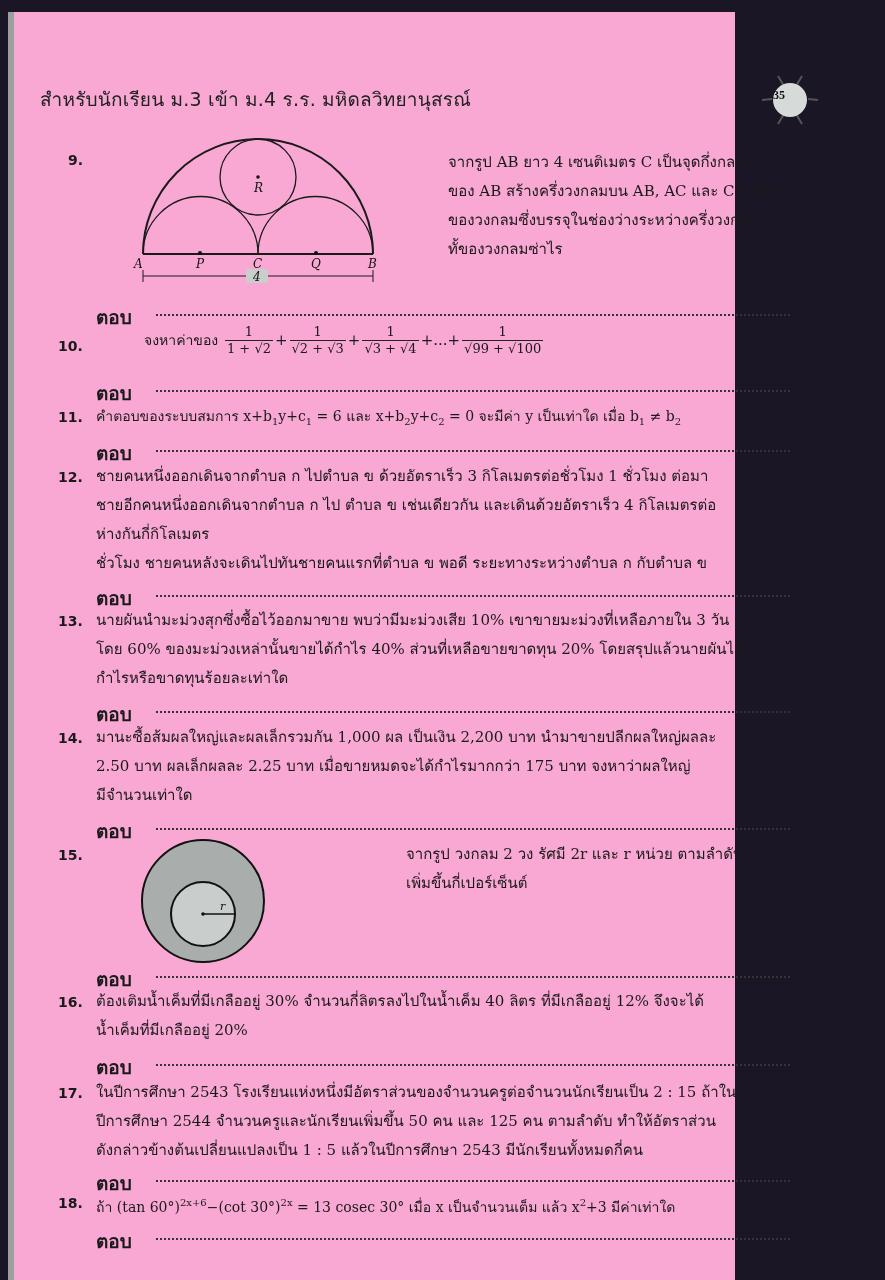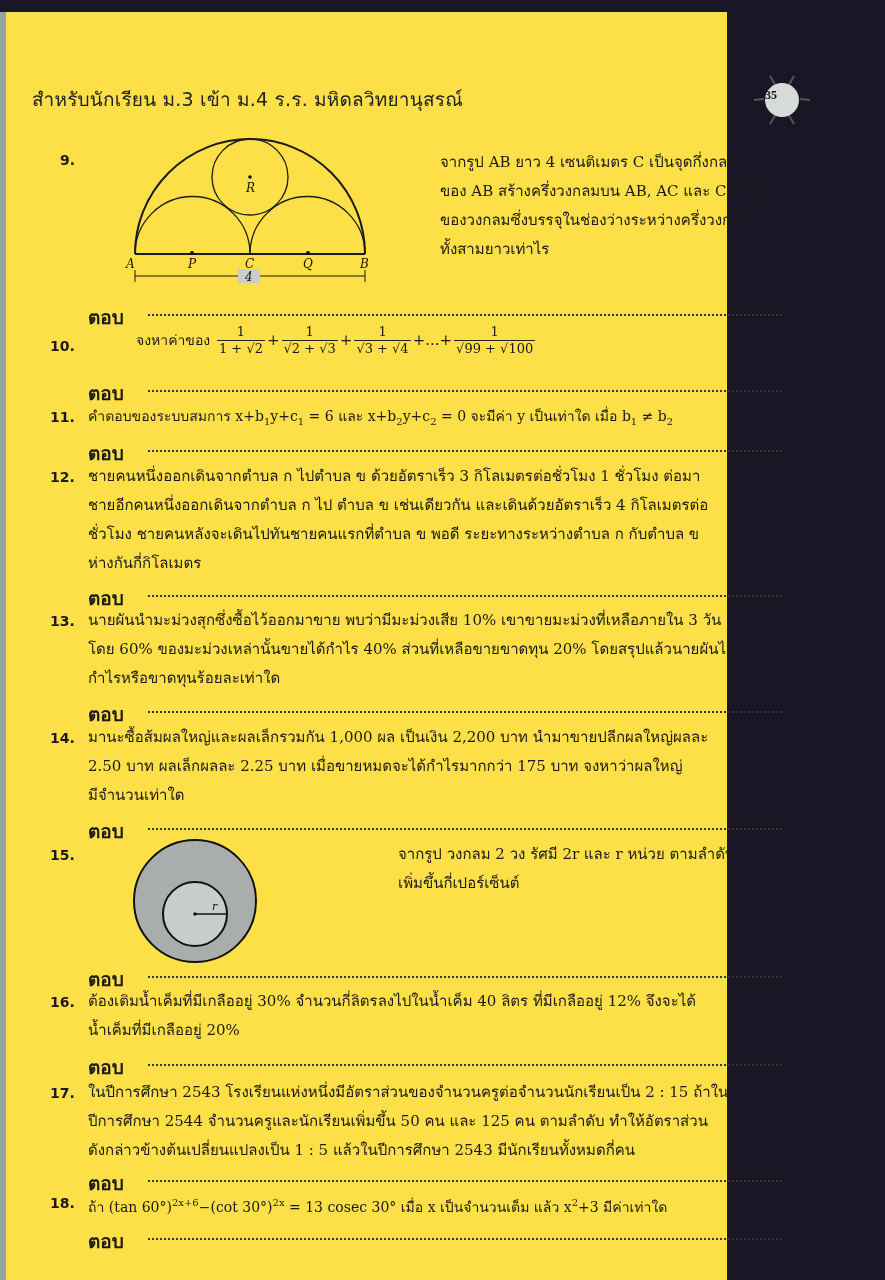--- a/index.html
+++ b/index.html
@@ -1,17 +1,17 @@
 <!DOCTYPE html>
 <html><head>
 <meta charset="utf-8">
 <style>
   html,body{margin:0;padding:0;}
   body{width:885px;height:1280px;background:#1a1626;position:relative;overflow:hidden;font-family:"DejaVu Serif",serif;color:#1a1a1a;}
-  .page{position:absolute;left:0;top:12px;width:727px;height:1268px;background:#fde047;}
+  .page{position:absolute;left:8px;top:12px;width:727px;height:1268px;background:#f9a8d4;}
   .page-shade{position:absolute;left:0;top:0;width:6px;height:100%;background:#9aa09e;}
   .header{position:absolute;left:32px;top:72px;font-family:"DejaVu Sans",sans-serif;font-size:19px;color:#222;letter-spacing:0.2px;}
   .pnum-wrap{position:absolute;left:752px;top:58px;width:60px;height:60px;}
   .pnum{position:absolute;left:13px;top:18px;font-family:Liberation Serif, serif;font-weight:bold;font-size:12px;color:#111;}
   .q{position:absolute;font-size:15px;line-height:29px;}
   .qn{position:absolute;font-family:"DejaVu Sans",sans-serif;font-weight:bold;font-size:14px;}
   .ans{position:absolute;left:88px;font-family:"DejaVu Sans",sans-serif;font-weight:bold;font-size:19px;}
   .dots{position:absolute;left:148px;width:634px;border-bottom:2px dotted #333;height:0;}
   .frac{display:inline-block;vertical-align:middle;text-align:center;margin:0 2px;font-size:13px;line-height:16px;}
   .frac .n{display:block;border-bottom:1px solid #222;padding:0 2px;}
@@ -63,21 +63,21 @@
       <text x="240" y="132">B</text>
       <text x="126" y="56">R</text>
       <rect x="118" y="133" width="22" height="14" fill="#c9cecc"></rect>
       <text x="125" y="145">4</text>
     </g>
   </svg>
   <div class="q" style="left:440px;top:136px;width:380px;">
     <div>จากรูป AB ยาว 4 เซนติเมตร C เป็นจุดกึ่งกลาง</div>
     <div>ของ AB สร้างครึ่งวงกลมบน AB, AC และ CB รัศมี</div>
     <div>ของวงกลมซึ่งบรรจุในช่องว่างระหว่างครึ่งวงกลม</div>
-    <div>ทั้งสามยาวเท่าไร</div>
+    <div>ทั้ของวงกลมซ่าไร</div>
   </div>
   <div class="ans" style="top:290px;">ตอบ</div>
   <div class="dots" style="top:302px;"></div>
 
   <div class="qn" style="left:50px;top:326px;">10.</div>
   <div class="q" style="left:88px;top:312px;margin-left:48px;">
     <span style="font-family:'DejaVu Sans',sans-serif;font-size:14px;">จงหาค่าของ</span>
     <span class="frac"><span class="n">1</span><span class="d">1 + √2</span></span>+<span class="frac"><span class="n">1</span><span class="d">√2 + √3</span></span>+<span class="frac"><span class="n">1</span><span class="d">√3 + √4</span></span><span>+...+</span><span class="frac"><span class="n">1</span><span class="d">√99 + √100</span></span>
   </div>
   <div class="ans" style="top:366px;">ตอบ</div>
@@ -87,22 +87,22 @@
   <div class="q" style="left:88px;top:390px;font-size:14px;">
     <span>คำตอบของระบบสมการ x+b</span><sub>1</sub><span>y+c</span><sub>1</sub><span> = 6 และ x+b</span><sub>2</sub><span>y+c</span><sub>2</sub><span> = 0 จะมีค่า y เป็นเท่าใด เมื่อ b</span><sub>1</sub><span> ≠ b</span><sub>2</sub>
   </div>
   <div class="ans" style="top:426px;">ตอบ</div>
   <div class="dots" style="top:438px;"></div>
 
   <div class="qn" style="left:50px;top:457px;">12.</div>
   <div class="q" style="left:88px;top:450px;width:700px;">
     <div>ชายคนหนึ่งออกเดินจากตำบล ก ไปตำบล ข ด้วยอัตราเร็ว 3 กิโลเมตรต่อชั่วโมง 1 ชั่วโมง  ต่อมา</div>
       <div>ชายอีกคนหนึ่งออกเดินจากตำบล ก ไป ตำบล ข เช่นเดียวกัน และเดินด้วยอัตราเร็ว 4 กิโลเมตรต่อ</div>
-    <div>ชั่วโมง ชายคนหลังจะเดินไปทันชายคนแรกที่ตำบล ข พอดี ระยะทางระหว่างตำบล ก กับตำบล ข</div>
-      <div>ห่างกันกี่กิโลเมตร</div>
+    <div>ห่างกันกี่กิโลเมตร</div>
+      <div>ชั่วโมง ชายคนหลังจะเดินไปทันชายคนแรกที่ตำบล ข พอดี ระยะทางระหว่างตำบล ก กับตำบล ข</div>
   </div>
   <div class="ans" style="top:571px;">ตอบ</div>
   <div class="dots" style="top:583px;"></div>
 
   <div class="qn" style="left:50px;top:601px;">13.</div>
   <div class="q" style="left:88px;top:594px;width:700px;">
     <div>นายผันนำมะม่วงสุกซึ่งซื้อไว้ออกมาขาย พบว่ามีมะม่วงเสีย 10% เขาขายมะม่วงที่เหลือภายใน 3 วัน</div>
       <div>โดย 60% ของมะม่วงเหล่านั้นขายได้กำไร 40% ส่วนที่เหลือขายขาดทุน 20% โดยสรุปแล้วนายผันได้</div>
       <div>กำไรหรือขาดทุนร้อยละเท่าใด</div>
   </div>

